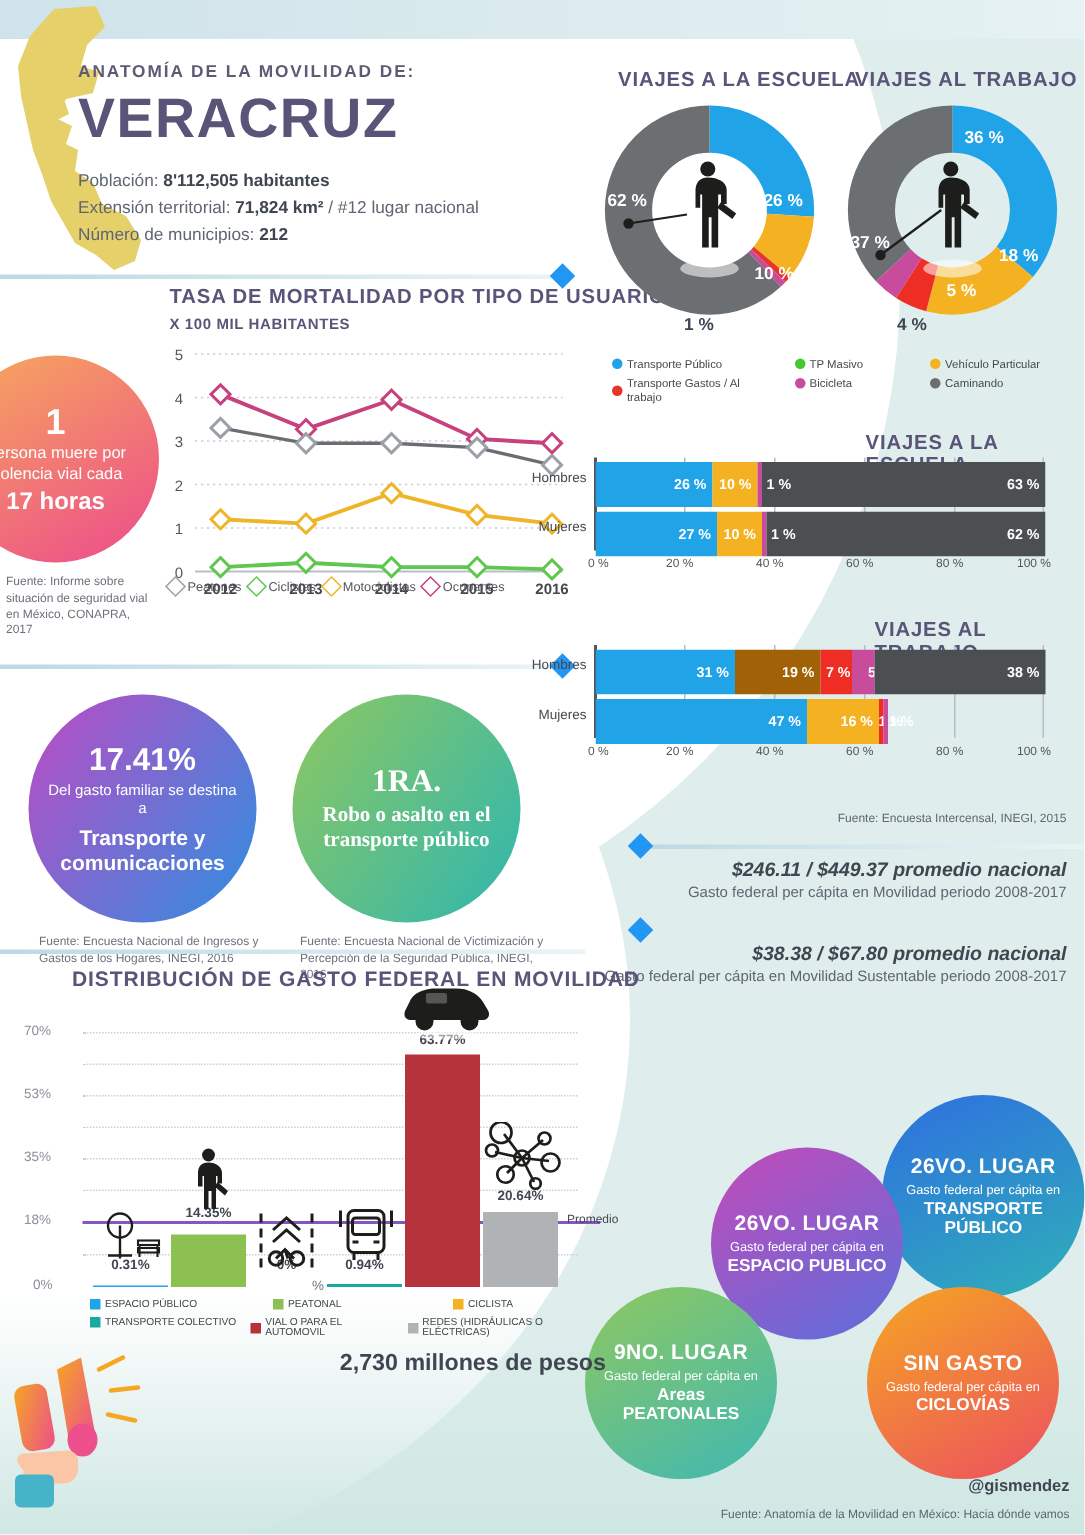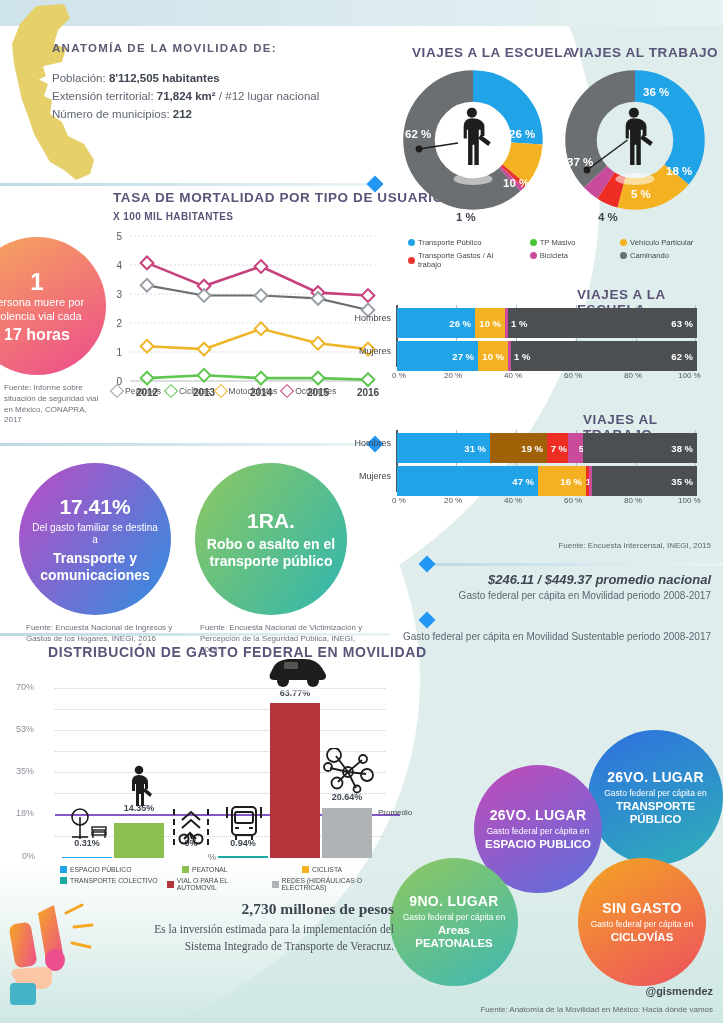--- a/index.html
+++ b/index.html
@@ -95,21 +95,21 @@
   .sq{width:7px;height:7px;display:inline-block;}
 
   
   .rankc{position:absolute;border-radius:50%;display:flex;flex-direction:column;
          align-items:center;justify-content:center;text-align:center;color:#fff;padding:8px;box-sizing:border-box;}
   .rankc .t{font-size:14px;font-weight:bold;letter-spacing:.3px;}
   .rankc .s{font-size:8.5px;margin-top:3px;line-height:1.25;}
   .rankc .b{font-size:11.5px;font-weight:bold;line-height:1.15;margin-top:1px;}
 
   
-  .invest{position:absolute;left:154px;top:900px;width:240px;text-align:right;font-family:Liberation Serif, serif;}
+  .invest{position:absolute;left:164px;top:900px;width:240px;text-align:right;}
   .invest .h{font-size:15.5px;font-weight:bold;color:#3f4651;}
   .invest .p{font-size:11.5px;color:#4d535c;line-height:1.45;margin-top:3px;}
   .handle{position:absolute;right:10px;bottom:26px;font-size:11px;font-weight:bold;color:#3f4651;}
   .footsrc{position:absolute;right:10px;bottom:9px;font-size:8px;color:#5f6672;}
   .fuente-small{position:absolute;font-size:8px;color:#5f6672;}
 </style>
 </head>
 <body>
 
 <div class="page">
@@ -122,20 +122,21 @@
 
   <svg class="map-veracruz" viewBox="0 0 120 205">
     <path fill="#e6d06a" d="M30 2 L58 0 L64 14 L52 26 L48 40 L60 44 L56 58 L38 62 L30 74 L42 80 L38 92
       L46 96 L44 110 L56 118 L62 132 L78 140 L88 156 L84 170 L70 176 L58 166 L44 158 L36 144
       L28 130 L22 112 L16 96 L12 78 L8 60 L6 40 L14 20 Z"></path>
     <path fill="#e6d06a" d="M24 66 L36 60 L40 72 L28 78 Z"></path>
   </svg>
 
   <div class="hdr">
     <div class="hdr-kicker">ANATOMÍA DE LA MOVILIDAD DE:</div>
+    <div class="hdr-title">VERACRUZ</div>
     <div class="hdr-lines">
       <div>
         <span>Población: </span><b>8'112,505 habitantes</b>
       </div>
       <div>
         <span>Extensión territorial: </span><b>71,824 km²</b><span> / #12 lugar nacional</span>
       </div>
       <div>
         <span>Número de municipios: </span><b>212</b>
       </div>
@@ -243,21 +244,21 @@
   <div class="rule" style="left:0;top:443px;width:375px;"></div>
   <div class="diamond" style="left:369px;top:438px;"></div>
 
   <div class="circ" style="left:19px;top:463px;width:152px;height:152px;background:linear-gradient(125deg,#bd4bc4,#2e8fe0);">
     <div class="big" style="font-size:21px;">17.41%</div>
     <div style="font-size:10px;line-height:1.25;padding:0 6px;margin-top:3px;">Del gasto familiar  se destina a</div>
     <div class="big" style="font-size:14px;line-height:1.2;margin-top:3px;">Transporte y comunicaciones</div>
   </div>
   <div class="src" style="left:26px;top:623px;width:150px;">Fuente: Encuesta Nacional de Ingresos y Gastos de los Hogares, INEGI, 2016</div>
 
-  <div class="circ" style="left:195px;top:463px;width:152px;height:152px;background:linear-gradient(125deg,#8ec860,#2fb6b0);">
+  <div class="circ" style="left:195px;top:463px;width:152px;height:152px;background:linear-gradient(125deg,#8ec860,#2fb6b0);font-family:Liberation Serif, serif;">
     <div class="big" style="font-size:21px;">1RA.</div>
     <div class="big" style="font-size:14px;line-height:1.2;margin-top:3px;">Robo o asalto en el transporte público</div>
   </div>
   <div class="src" style="left:200px;top:623px;width:165px;">Fuente: Encuesta Nacional de Victimización y Percepción de la Seguridad Pública, INEGI, 2016</div>
 
   <div class="sect-title" style="left:412px;top:45px;">VIAJES A LA ESCUELA</div>
   <div class="sect-title" style="left:570px;top:45px;">VIAJES AL TRABAJO</div>
 
   <svg class="donut-wrap" style="left:398px;top:65px;width:150px;height:150px;" viewBox="0 0 100 100">
     <g transform="rotate(-90 50 50)" fill="none" stroke-width="21">
@@ -423,23 +424,20 @@
         </div>
       <div class="seg" style="width:48px;background:#f4b223">
           <span>16 %</span>
         </div>
       <div class="seg" style="width:3px;background:#ee2d24">
           <span style="right:-13px;">1 %</span>
         </div>
       <div class="seg" style="width:3px;background:#c94b9b">
           <span style="right:-17px;">1 %</span>
         </div>
-      <div class="seg" style="width:105px;background:#4c4f52">
-          <span>35 %</span>
-        </div>
     </div>
     <div class="sbar-axis" style="left:-4px;top:66px;">0 %</div>
     <div class="sbar-axis" style="left:48px;top:66px;">20 %</div>
     <div class="sbar-axis" style="left:108px;top:66px;">40 %</div>
     <div class="sbar-axis" style="left:168px;top:66px;">60 %</div>
     <div class="sbar-axis" style="left:228px;top:66px;">80 %</div>
     <div class="sbar-axis" style="left:282px;top:66px;">100 %</div>
   </div>
   <div class="rowlab" style="left:333px;top:438px;width:58px;">Hombres</div>
   <div class="rowlab" style="left:333px;top:471px;width:58px;">Mujeres</div>
@@ -450,20 +448,21 @@
 
   <div class="money" style="right:12px;top:572px;width:340px;">
     <div class="m1">$246.11 / $449.37 promedio nacional</div>
     <div class="m2">Gasto federal per cápita en Movilidad periodo 2008-2017</div>
   </div>
 
   <div class="rule" style="left:430px;top:619px;width:0px;"></div>
   <div class="diamond" style="left:421px;top:614px;"></div>
 
   <div class="money" style="right:12px;top:628px;width:340px;">
+    <div class="m1">$38.38 / $67.80 promedio nacional</div>
     <div class="m2">Gasto federal per cápita en Movilidad Sustentable periodo 2008-2017</div>
   </div>
 
   <div class="rule" style="left:0;top:633px;width:390px;"></div>
   <div class="sect-title" style="left:48px;top:644px;font-size:14px;">DISTRIBUCIÓN DE GASTO FEDERAL EN MOVILIDAD</div>
 
   <div class="colchart">
 
     <div class="gl" style="top:48px;"></div>
     <div class="gl" style="top:69px;"></div>
@@ -653,19 +652,18 @@
       <line x1="58" y1="18" x2="74" y2="10"></line>
       <line x1="66" y1="32" x2="84" y2="30"></line>
       <line x1="64" y1="48" x2="82" y2="52"></line>
     </g>
     <path fill="#fac6a5" d="M8 74 C4 74 2 78 5 82 L8 86 C6 90 9 94 13 94 L34 94 C40 94 44 90 44 84 L44 78 C44 74 40 72 36 72 Z"></path>
     <rect x="2" y="88" width="26" height="22" rx="4" fill="#46b4c8"></rect>
   </svg>
 
   <div class="invest">
     <div class="h">2,730 millones de pesos</div>
-    <div class="p">Es la inversión estimada para la implementación del Sistema Integrado de Transporte de Veracruz.</div>
   </div>
 
   <div class="handle">@gismendez</div>
   <div class="footsrc">Fuente: Anatomía de la Movilidad en México: Hacia dónde vamos</div>
 
 </div>
 
 </body></html>

